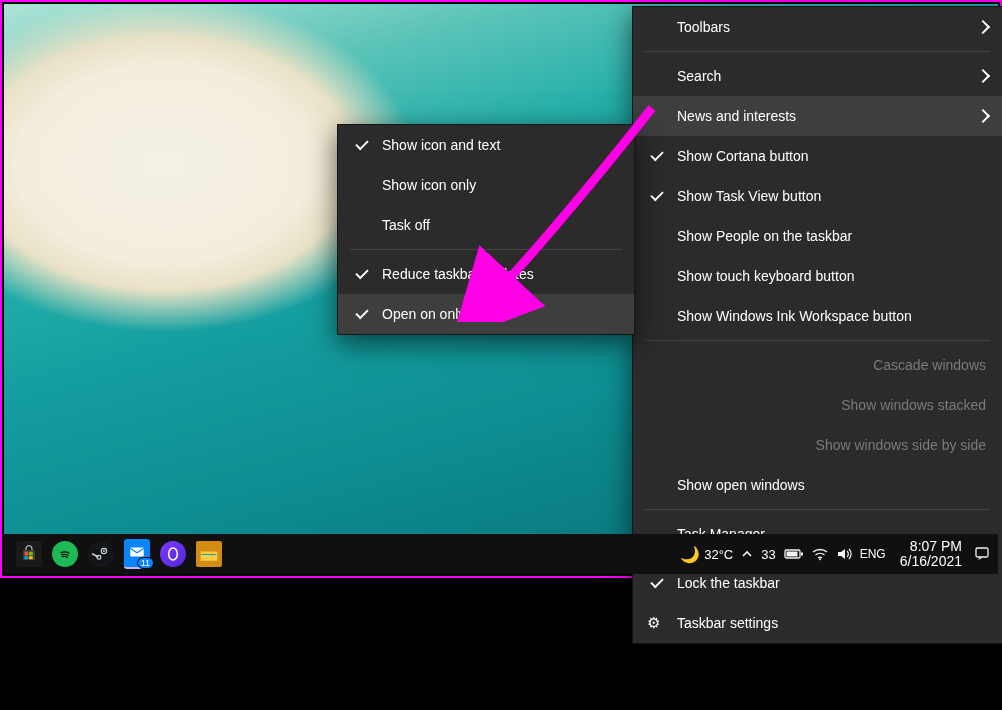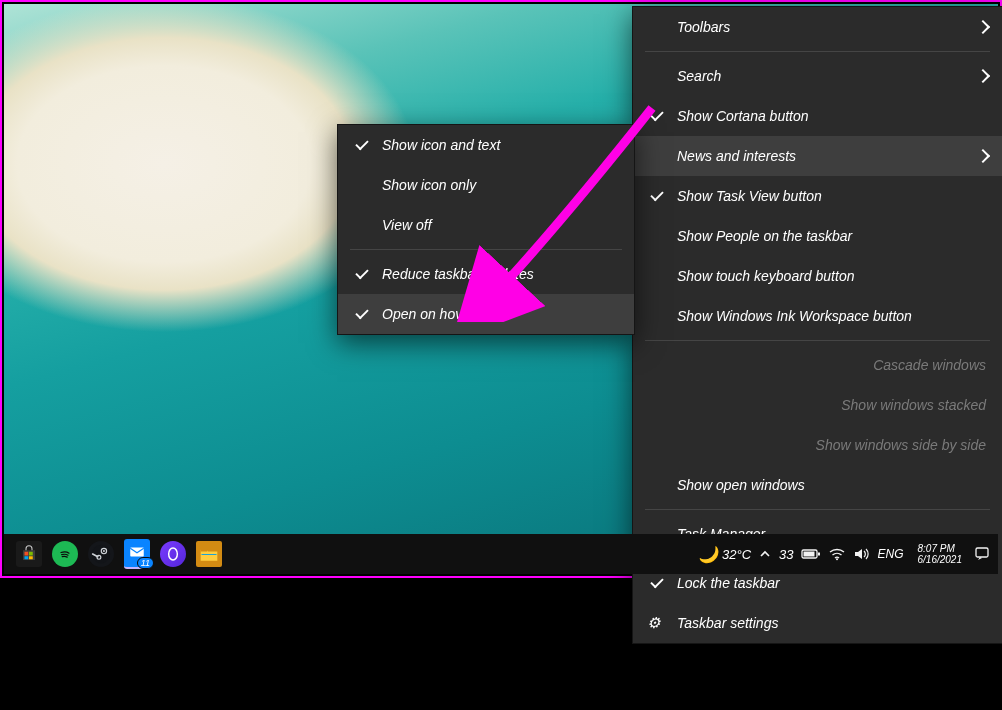--- a/index.html
+++ b/index.html
@@ -11,21 +11,20 @@
     overflow: hidden;
     background: #000;
     position: relative;
   }
   .stage {
     width: 1002px;
     height: 578px;
     position: relative;
     border: 2px solid #ff00ff;
     box-sizing: border-box;
-    font-style: italic;
   }
   
   .desktop {
     position: absolute;
     inset: 2px 2px 40px 2px; 
     background:
       radial-gradient(ellipse 420px 280px at 160px 160px, #f5f0e6 0%, #f2eddd 35%, #e9e2c6 45%, rgba(200,220,200,0) 60%),
       radial-gradient(ellipse 800px 900px at -200px 780px, #e7e0c8 0%, #e2dcc1 10%, #c9e2d4 14%, rgba(100,200,190,0) 20%),
       linear-gradient(165deg, #afe3d6 0%, #5ac3b8 18%, #26b0aa 32%, #159fa0 48%, #0d8d91 70%, #096f76 100%);
     overflow: hidden;
@@ -58,22 +57,23 @@
   .tb-spacer { flex: 1; }
   .tb-right {
     display: flex;
     align-items: center;
     gap: 8px;
     margin-right: 8px;
     font-size: 12px;
   }
   .tb-temp { display:flex; align-items:center; gap:4px; font-size:13px;}
   .tb-clock {
+    text-align: right;
     line-height: 1.1;
-    font-size: 10px;
+    font-size: 14px;
     margin-left: 6px;
   }
   
   .menu {
     position: absolute;
     background: #2b2b2b;
     color: #fff;
     font-size: 14px;
     border: 1px solid rgba(0,0,0,.5);
     box-shadow: 0 8px 26px rgba(0,0,0,.6);
@@ -162,27 +162,27 @@
 <div class="desktop"></div>
 
 <div class="menu main-menu">
   <div class="item arrow">
         <span>Toolbars</span>
       </div>
   <hr>
   <div class="item arrow">
         <span>Search</span>
       </div>
-  <div class="item check">
-        <span>Show Cortana button</span>
-      </div>
   <div class="item arrow highlight">
         <span>News and interests</span>
       </div>
   <div class="item check">
+        <span>Show Cortana button</span>
+      </div>
+  <div class="item check">
         <span>Show Task View button</span>
       </div>
   <div class="item">
         <span>Show People on the taskbar</span>
       </div>
   <div class="item">
         <span>Show touch keyboard button</span>
       </div>
   <div class="item">
         <span>Show Windows Ink Workspace button</span>
@@ -214,28 +214,28 @@
 </div>
 
 <div class="menu sub-menu">
   <div class="item check">
         <span>Show icon and text</span>
       </div>
   <div class="item">
         <span>Show icon only</span>
       </div>
   <div class="item">
-        <span>View off</span>
+        <span>Task off</span>
       </div>
   <hr>
   <div class="item check">
         <span>Reduce taskbar updates</span>
       </div>
   <div class="item check highlight">
-        <span>Open on hover</span>
+        <span>Open on only</span>
       </div>
 </div>
 
 <svg class="arrow-svg" viewBox="0 0 230 220">
   <defs>
     <marker id="ah" markerWidth="14" markerHeight="14" refX="4" refY="5" orient="auto">
       <path d="M0,0 L10,5 L0,10 Z" fill="#ff00e6"></path>
     </marker>
   </defs>
   <path d="M210,6 Q120,120 46,200" stroke="#ff00e6" stroke-width="9" fill="none" marker-end="url(#ah)"></path>

